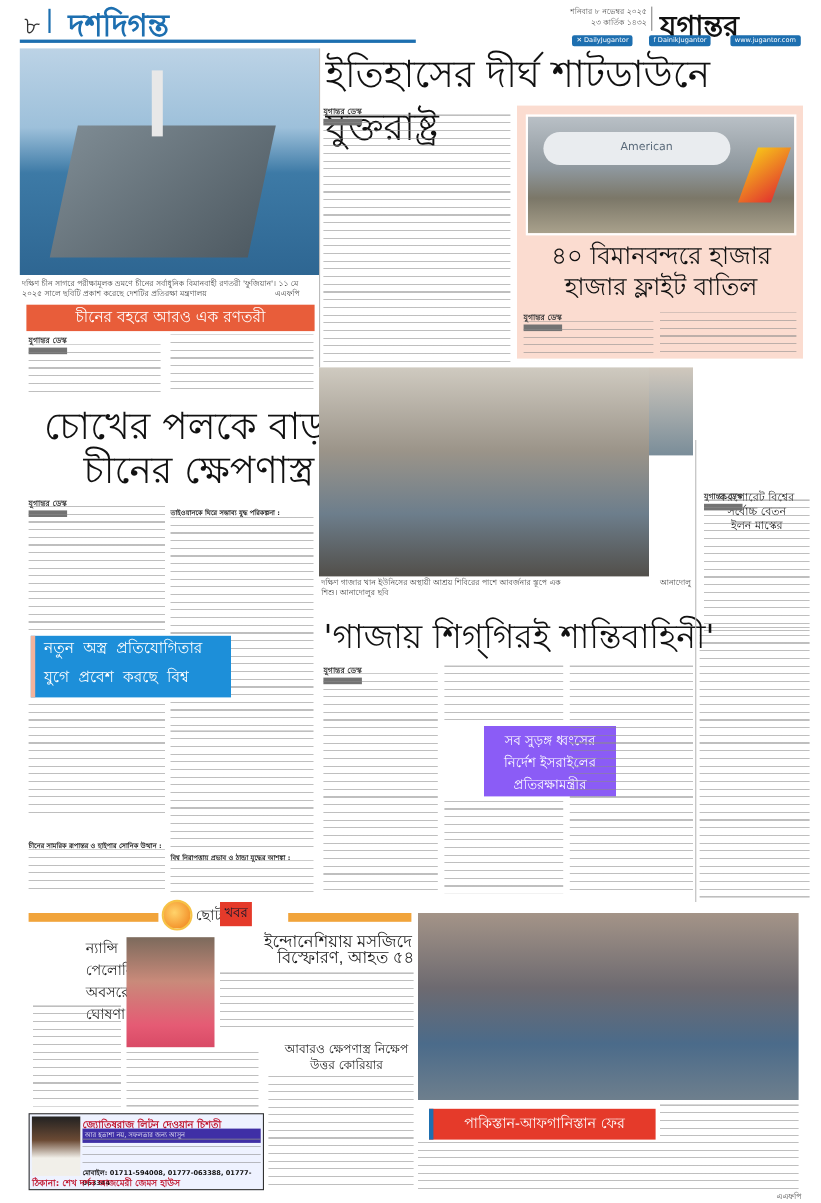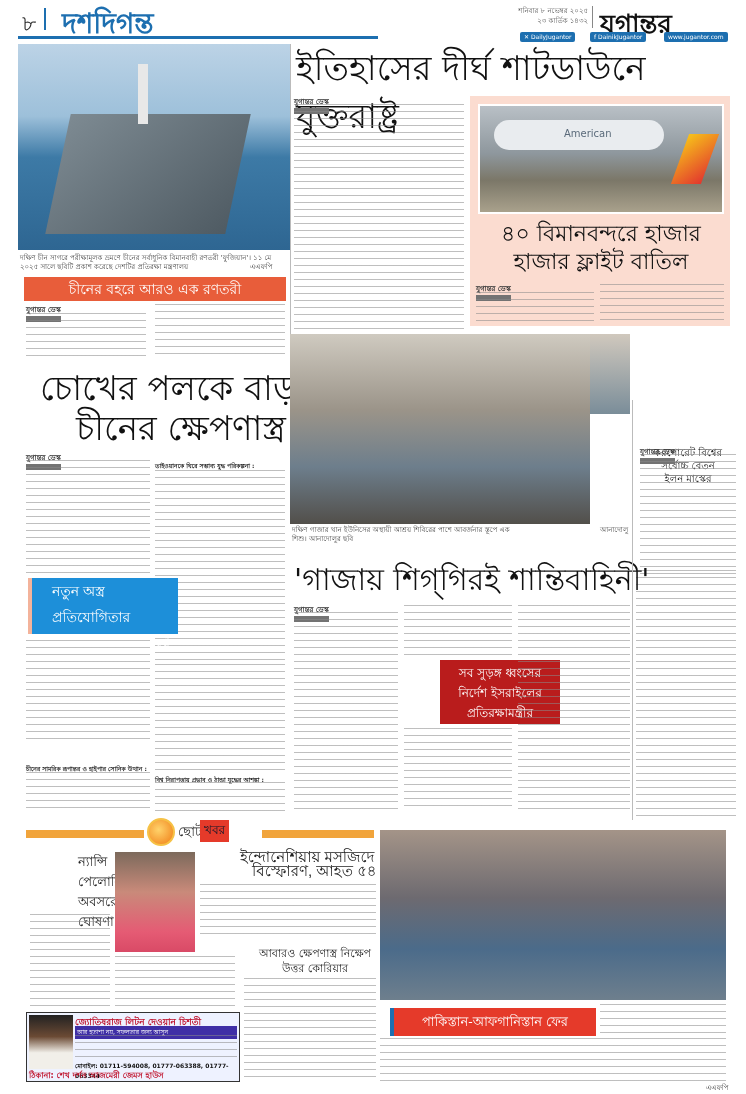--- a/index.html
+++ b/index.html
@@ -34,22 +34,22 @@
   .sw-tail { position:absolute; left:200px; top:28px; width:30px; height:50px; background: linear-gradient(135deg,#f7c21a,#e2372e); transform: skewX(-20deg); }
   .pink-box { left: 470px; top: 96px; width: 260px; height: 230px; background: #fbdcd0; }
 
   .img-gaza { left: 290px; top: 334px; width: 300px; height: 190px; background: linear-gradient(180deg,#cfcac0 0%,#9b9489 40%,#6d7e8c 70%,#524f4a 100%); overflow: hidden; }
   .img-gaza2 { left: 590px; top: 334px; width: 40px; height: 80px; background: linear-gradient(180deg,#d0c8bd,#7a8d99); }
 
   .img-pelosi { left: 115px; top: 852px; width: 80px; height: 100px; background: linear-gradient(180deg,#7c6a5c 0%,#c98a7a 40%,#e55b74 80%,#d94a66 100%); }
   .img-afghan { left: 380px; top: 830px; width: 346px; height: 170px; background: linear-gradient(180deg,#a49488 0%,#6d6a70 40%,#4b6b8a 70%,#6e7f8d 100%); }
 
   .red-banner { left: 24px; top: 277px; width: 262px; height: 24px; background: #e85d3a; color: #fff; text-align: center; font-size: 14px; line-height: 24px; font-family: "DejaVu Serif", serif; }
-  .blue-box { left: 28px; top: 578px; width: 150px; height: 56px; background: #1d8fd9; color: #fff; font-size: 14px; line-height: 26px; padding-left: 20px; font-family: Liberation Sans, sans-serif; border-left: 4px solid #f3b39b; }
-  .purple-box { left: 440px; top: 660px; width: 120px; height: 64px; background: #b91c1c; color: #fff; font-size: 12px; line-height: 20px; text-align: center; font-family: "DejaVu Serif", serif; padding-top: 3px; }
+  .blue-box { left: 28px; top: 578px; width: 182px; height: 56px; background: #1d8fd9; color: #fff; font-size: 14px; line-height: 26px; padding-left: 8px; font-family: Liberation Mono, monospace; border-left: 4px solid #f3b39b; }
+  .purple-box { left: 440px; top: 660px; width: 120px; height: 64px; background: #8b5cf6; color: #fff; font-size: 12px; line-height: 20px; text-align: center; font-family: "DejaVu Serif", serif; padding-top: 3px; }
   .red-box2 { left: 390px; top: 1008px; width: 206px; height: 28px; background: #e53a2a; color: #fff; font-size: 13px; line-height: 28px; text-align: center; font-family: "DejaVu Serif", serif; border-left: 4px solid #1d6fb0; }
 
   .short-news-bar-l { left: 26px; top: 830px; width: 118px; height: 8px; background: #f1a43b; }
   .short-news-bar-r { left: 262px; top: 830px; width: 112px; height: 8px; background: #f1a43b; }
   .globe { left: 147px; top: 818px; width: 28px; height: 28px; border-radius: 50%; background: radial-gradient(circle at 40% 40%,#ffd36b,#f07d15); border: 2px solid #f6c246; }
   .short-title { left: 178px; top: 822px; font-size: 13px; color: #222; font-family: "DejaVu Serif", serif; }
   .short-title-red { left: 200px; top: 820px; font-size: 12px; color: #0f172a; background: #e53a2a; padding: 1px 4px; font-family: "DejaVu Serif", serif; }
 
   .ad { left: 26px; top: 1012px; width: 214px; height: 70px; border: 1px solid #333; background: #eef2ff; }
   .ad-photo { position:absolute; left:2px; top:2px; width:44px; height:54px; background: linear-gradient(180deg,#222 0%,#6b4a34 40%,#f1efe9 70%); }

